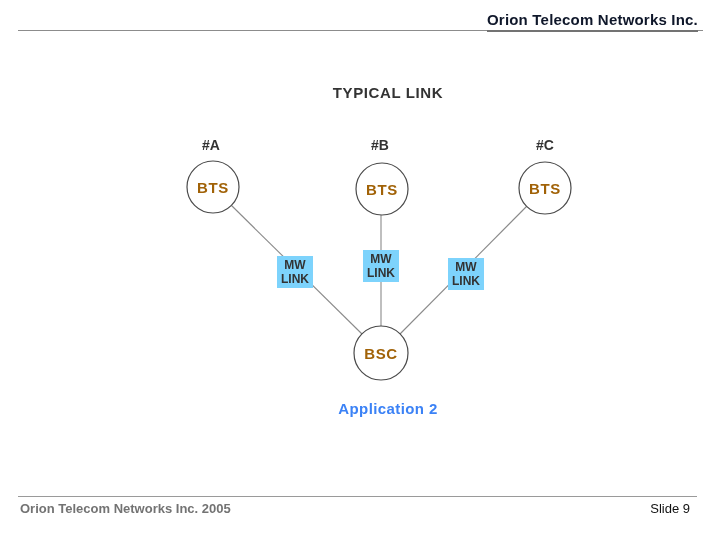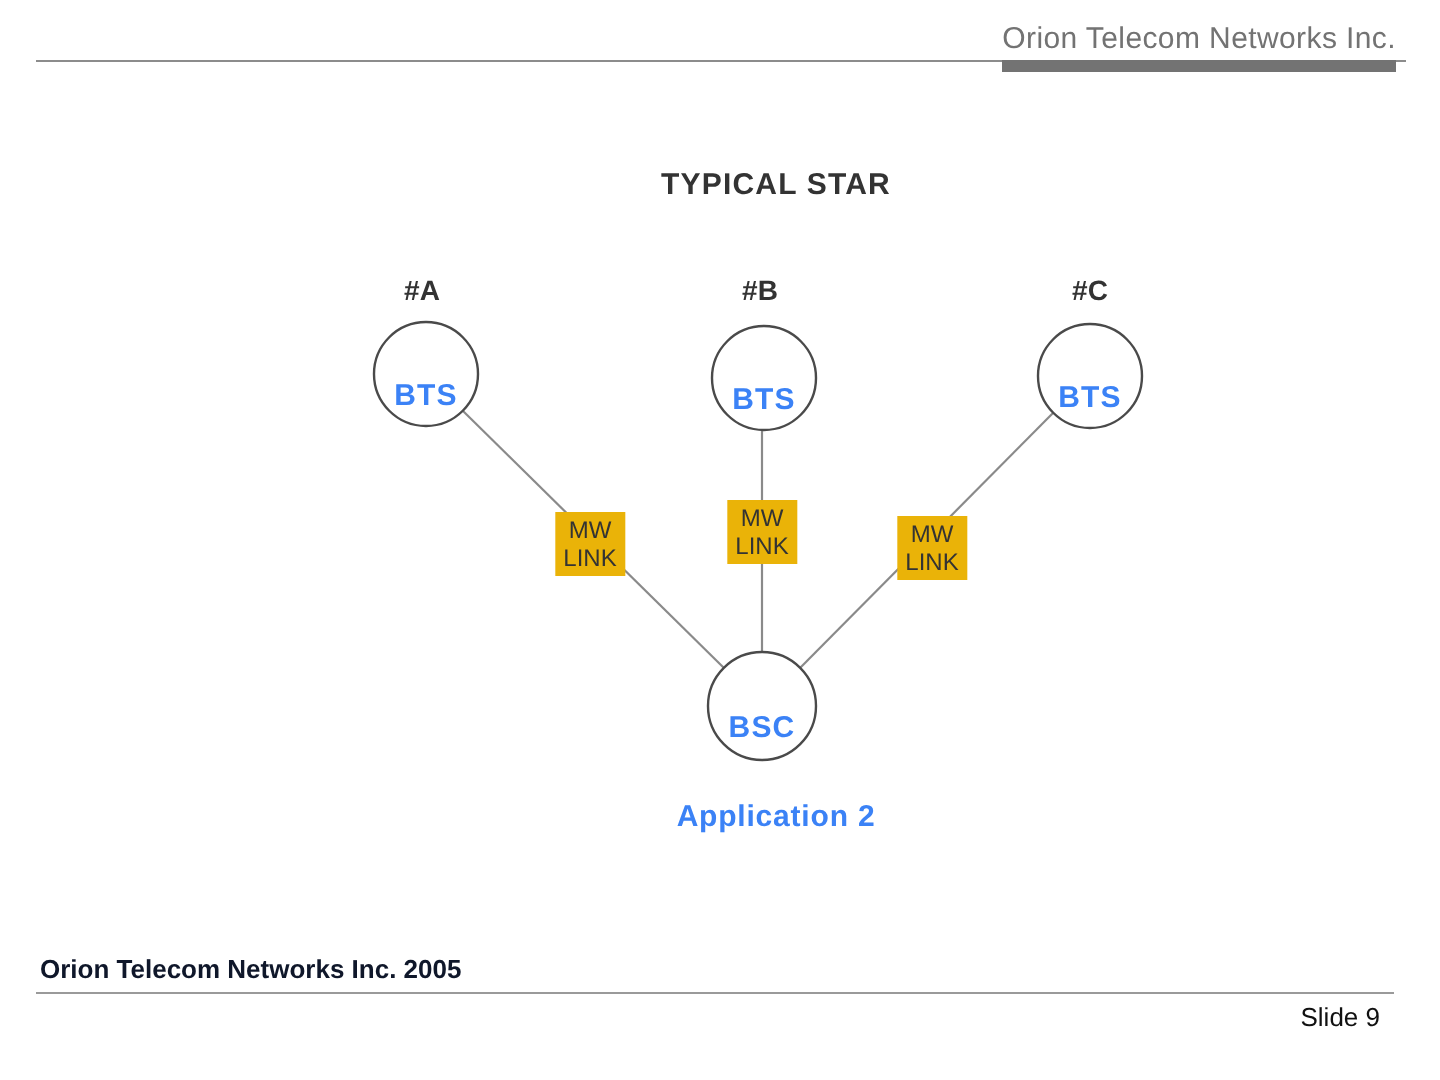--- a/index.html
+++ b/index.html
@@ -16,25 +16,25 @@
   .header-rule {
     position: absolute;
     left: 18px; top: 30px;
     width: 685px; height: 1px;
     background: #8c8c8c;
   }
   .header-title {
     position: absolute;
     top: 11px; right: 22px;
     font-size: 15px;
-    font-weight: normal;
-    color: #737373;
+    font-weight: bold;
+    color: #0f172a;
     letter-spacing: 0.2px;
     padding-bottom: 2px;
-    border-bottom: 6px solid #737373;
+    border-bottom: 2px solid #737373;
     white-space: nowrap;
   }
 
   
   .diagram-title {
     position: absolute;
     left: 288px; top: 83px;
     width: 200px;
     text-align: center;
     font-size: 15px;
@@ -49,34 +49,33 @@
     font-size: 14px;
     font-weight: bold;
     color: #333333;
     white-space: nowrap;
   }
   .node-label {
     position: absolute;
     transform: translate(-50%, -50%);
     font-size: 15px;
     font-weight: bold;
-    color: #3b82f6;
+    color: #a16207;
     letter-spacing: 0.6px;
     white-space: nowrap;
-    margin-top: 11px;
   }
   .mw-label {
     position: absolute;
     transform: translateX(-50%);
     text-align: center;
     font-size: 12px;
-    font-weight: normal;
+    font-weight: bold;
     color: #333333;
     line-height: 14px;
-    background: #eab308;
+    background: #7dd3fc;
     padding: 2px 4px;
     white-space: nowrap;
   }
   .caption {
     position: absolute;
     left: 288px; top: 400px;
     width: 200px;
     text-align: center;
     font-size: 15px;
     font-weight: bold;
@@ -95,24 +94,24 @@
 
   
   .footer-rule {
     position: absolute;
     left: 18px; top: 496px;
     width: 679px; height: 1px;
     background: #9a9a9a;
   }
   .footer-left {
     position: absolute;
-    left: 20px; top: 477px;
+    left: 20px; top: 501px;
     font-size: 13px;
     font-weight: bold;
-    color: #0f172a;
+    color: #737373;
     white-space: nowrap;
   }
   .footer-right {
     position: absolute;
     right: 30px; top: 501px;
     font-size: 13px;
     color: #111111;
     white-space: nowrap;
   }
 </style>
@@ -128,21 +127,21 @@
     <line x1="231.5" y1="205.5" x2="362" y2="334"></line>
     <line x1="381" y1="215" x2="381" y2="326"></line>
     <line x1="526.5" y1="206.5" x2="400" y2="334"></line>
     <circle cx="213" cy="187" r="26"></circle>
     <circle cx="382" cy="189" r="26"></circle>
     <circle cx="545" cy="188" r="26"></circle>
     <circle cx="381" cy="353" r="27"></circle>
   </svg>
 
   <div class="diagram-title">
-    <div>TYPICAL STAR</div>
+    <div>TYPICAL LINK</div>
   </div>
 
   <div class="node-tag" style="left:211px; top:137px;">#A</div>
   <div class="node-tag" style="left:380px; top:137px;">#B</div>
   <div class="node-tag" style="left:545px; top:137px;">#C</div>
 
   <div class="node-label" style="left:213px; top:187px;">BTS</div>
   <div class="node-label" style="left:382px; top:189px;">BTS</div>
   <div class="node-label" style="left:545px; top:188px;">BTS</div>
   <div class="node-label" style="left:381px; top:353px;">BSC</div>

